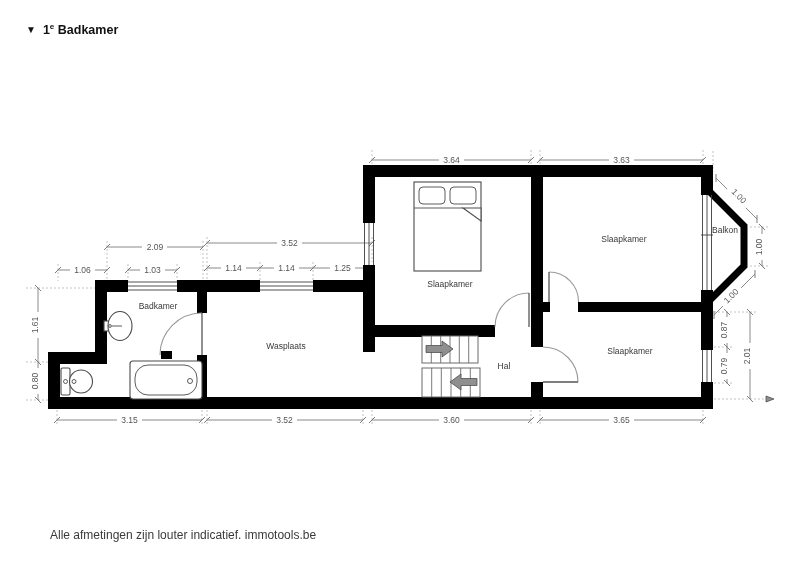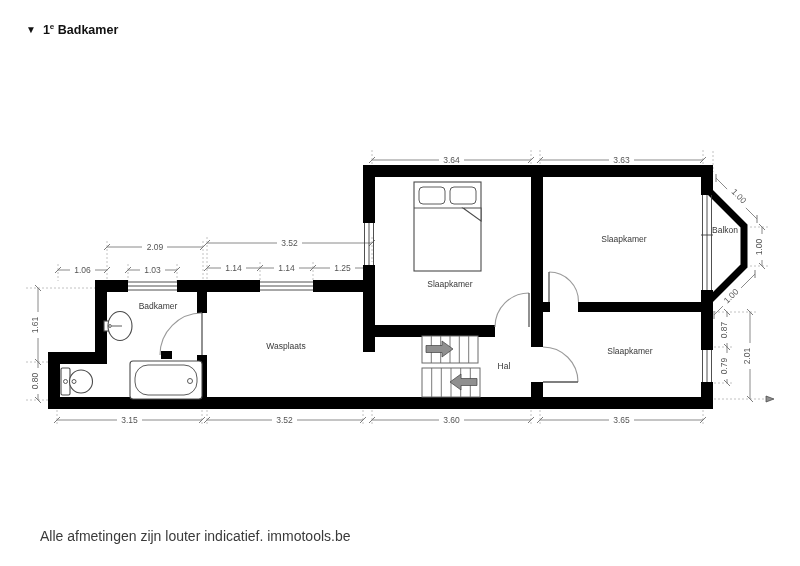--- a/index.html
+++ b/index.html
@@ -7,21 +7,21 @@
     width:800px;height:566px;position:relative;background:#ffffff;
     font-family:"Liberation Sans", sans-serif;overflow:hidden;
   }
   .page-title{
     position:absolute;left:26px;top:22px;display:flex;align-items:center;
     font-weight:bold;font-size:12.5px;color:#111;
   }
   .page-title .marker{font-size:10px;margin-right:7px;color:#111;}
   .page-title sup{font-size:8px;vertical-align:super;}
   .footer-note{
-    position:absolute;left:40px;top:528px;font-size:14px;color:#3a3a3a;
+    position:absolute;left:50px;top:528px;font-size:12px;color:#3a3a3a;
   }
   svg{position:absolute;left:0;top:0;}
   .wall{fill:#000000;}
   .bwall{stroke:#000000;stroke-width:7;fill:none;stroke-linejoin:miter;}
   .ext{stroke:#b3b3b3;stroke-width:0.8;stroke-dasharray:2 2;fill:none;}
   .dim{stroke:#7d7d7d;stroke-width:0.9;fill:none;}
   .tick{stroke:#7d7d7d;stroke-width:1;}
   .dimtxt{font-size:8.5px;fill:#555555;text-anchor:middle;}
   .lblbg{fill:#ffffff;}
   .room{font-size:8.5px;fill:#383838;text-anchor:middle;}

